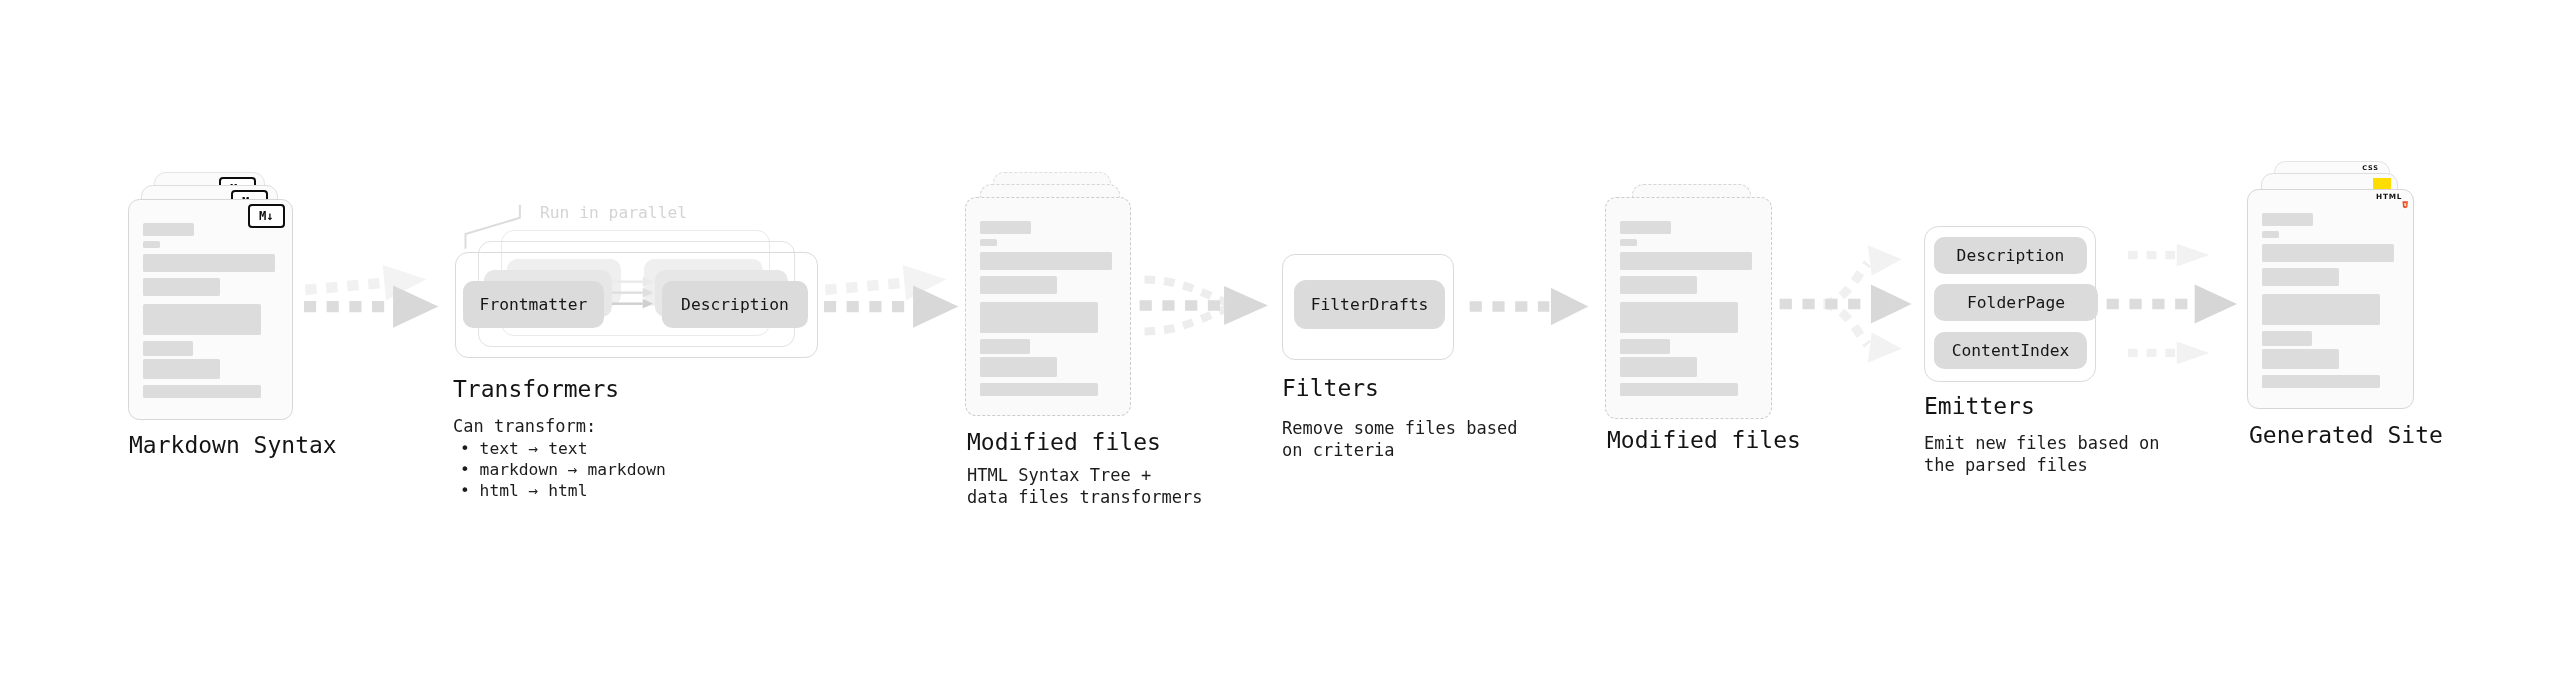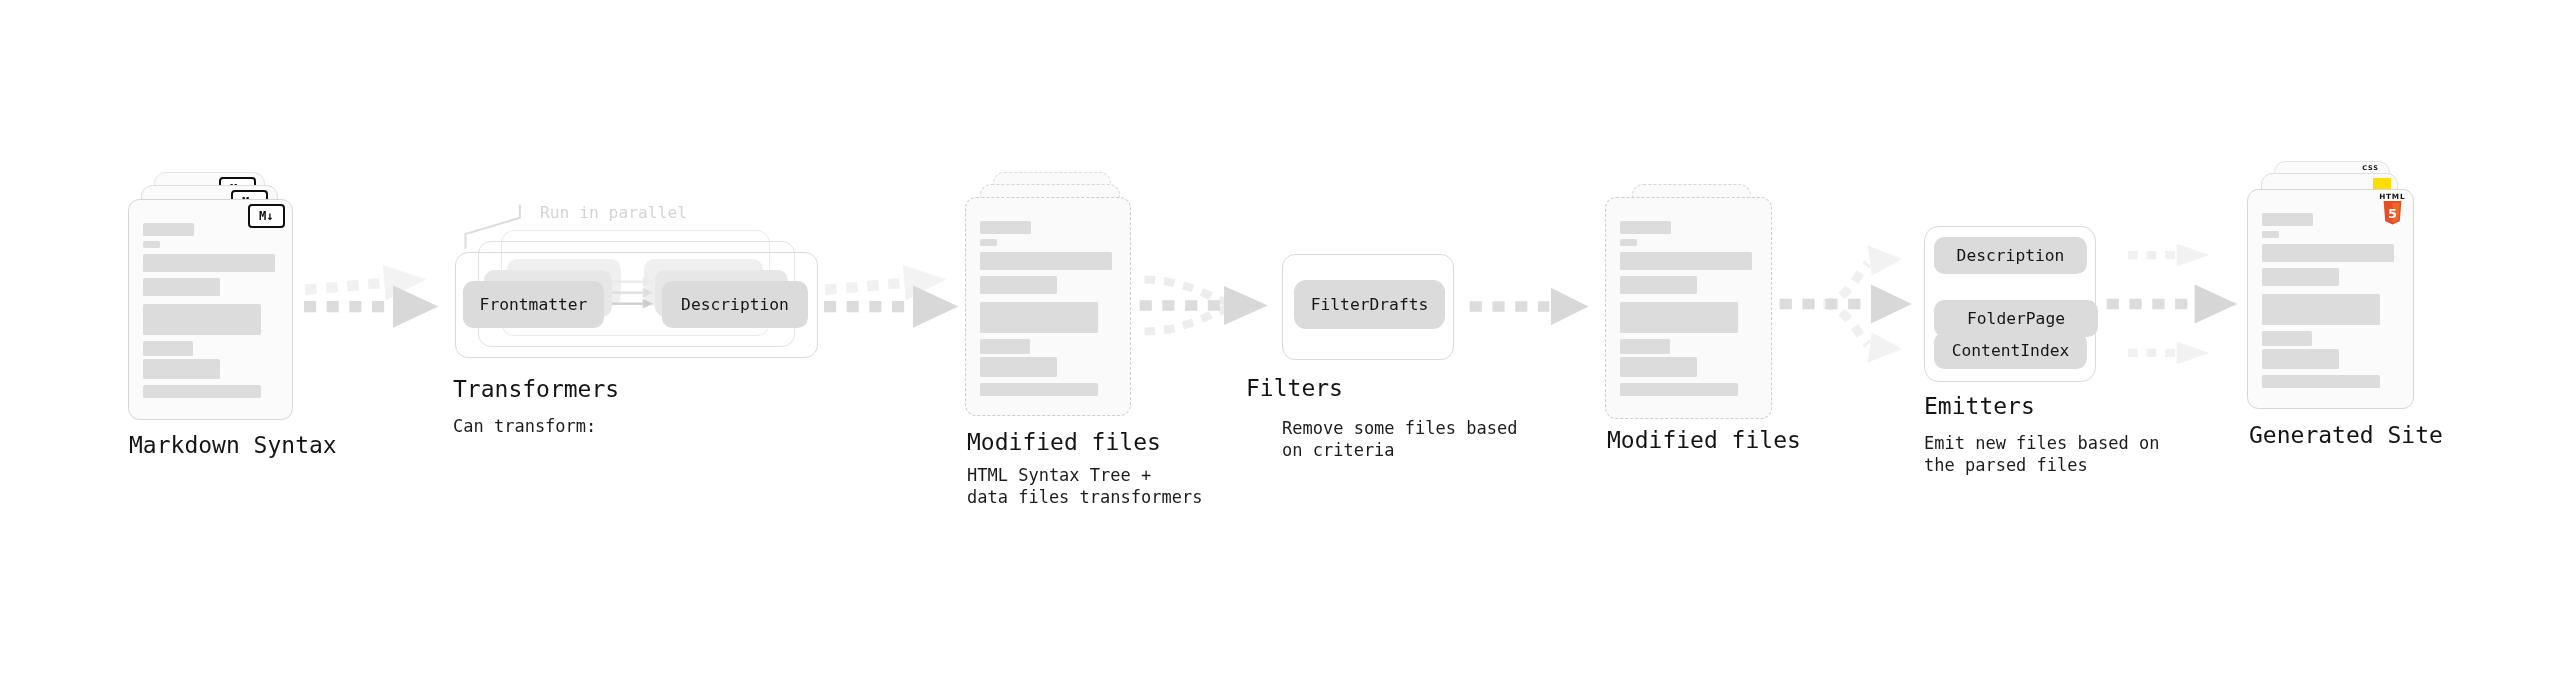--- a/index.html
+++ b/index.html
@@ -24,21 +24,21 @@
   .container-box{position:absolute;background:transparent;border:1.6px solid #dadada;border-radius:13px;box-sizing:border-box;}
   .container-box.l2{border-color:#e2e2e2;}
   .container-box.l3{border-color:#eaeaea;}
   .node-box{position:absolute;background:#dbdbdb;border-radius:10.6px;display:flex;align-items:center;justify-content:center;font-size:16.3px;color:#161616;white-space:nowrap;}
   .node-box.ghost2{background:#e7e7e7;}
   .node-box.ghost3{background:#efefef;}
   .annotation{position:absolute;font-size:16.3px;color:#d4d4d4;white-space:nowrap;}
   
   .md-badge{position:absolute;width:32.5px;height:20.3px;background:#fff;border:2.4px solid #0d0d0d;border-radius:4.1px;
     display:flex;align-items:center;justify-content:center;font-weight:bold;font-size:12.2px;color:#0d0d0d;box-sizing:content-box;}
-  .html-badge{position:absolute;width:32.5px;display:flex;flex-direction:column;align-items:center;}
+  .html-badge{position:absolute;width:32.5px;display:flex;flex-direction:row;align-items:flex-start;}
   .logo-word{font-family:"DejaVu Sans","Liberation Sans",sans-serif;font-size:7.3px;font-weight:bold;letter-spacing:0.8px;color:#111;line-height:8.1px;}
   .css-badge{position:absolute;width:21px;display:flex;flex-direction:column;align-items:center;}
   .css-bar{width:19.5px;height:3.3px;border-radius:0.8px;margin-top:0.8px;}
   .js-badge{position:absolute;width:18px;height:10.6px;}
 </style>
 </head>
 <body>
 
 <div id="canvas">
 
@@ -104,20 +104,25 @@
       <polygon points="38,1 51,7 38,13" fill="#cfcfcf"></polygon>
   </svg>
 
   <svg class="abs" style="left:459px;top:199px;" width="69" height="53" viewBox="0 0 85 65">
     <polyline points="75,7 75,23 8,43 8,61" fill="none" stroke="#dcdcdc" stroke-width="2.5"></polyline>
   </svg>
   <div class="annotation" style="left:540px;top:203px;">Run in parallel</div>
 
   <div class="stage-label" style="left:453px;top:376px;">Transformers</div>
   <div class="stage-desc" style="left:453px;top:415px;">Can transform:</div>
+  <div class="abs" style="left:460px;top:438px;">
+    <div class="bullet-line">• text → text</div>
+    <div class="bullet-line">• markdown → markdown</div>
+    <div class="bullet-line">• html → html</div>
+  </div>
 
   <svg class="abs" style="left:822px;top:258px;" width="140" height="81" viewBox="0 0 172 100">
     <g transform="rotate(-5 86 40)">
       <line x1="4" y1="32" x2="100" y2="32" stroke="#f1f1f1" stroke-width="13" stroke-dasharray="14 12"></line>
       <polygon points="102,10 154,32 102,54" fill="#f3f3f3"></polygon>
     </g>
     <line x1="2" y1="60" x2="110" y2="60" stroke="#dcdcdc" stroke-width="14" stroke-dasharray="15 13"></line>
     <polygon points="112,34 168,60 112,86" fill="#d8d8d8"></polygon>
   </svg>
 
@@ -143,21 +148,21 @@
     <path d="M8 14 C 50 14 78 30 108 42" stroke="#ededed" stroke-width="10" stroke-dasharray="13 11" fill="none"></path>
     <path d="M8 78 C 50 78 78 62 108 50" stroke="#ededed" stroke-width="10" stroke-dasharray="13 11" fill="none"></path>
     <line x1="2" y1="46" x2="104" y2="46" stroke="#dcdcdc" stroke-width="13" stroke-dasharray="15 13"></line>
     <polygon points="106,22 160,46 106,70" fill="#d8d8d8"></polygon>
   </svg>
 
   <div class="container-box" style="left:1282px;top:254px;width:172px;height:106px;"></div>
   <div class="node-box" style="left:1294px;top:280px;width:151px;height:49px;border-radius:12.2px;">
       <span>FilterDrafts</span>
     </div>
-  <div class="stage-label" style="left:1246px;top:375px;">Filters</div>
+  <div class="stage-label" style="left:1282px;top:375px;">Filters</div>
   <div class="stage-desc" style="left:1282px;top:417px;">
     <div>Remove some files based</div>
     <div>on criteria</div>
   </div>
 
   <svg class="abs" style="left:1468px;top:286px;" width="122" height="41" viewBox="0 0 150 50">
     <line x1="2" y1="25" x2="100" y2="25" stroke="#dcdcdc" stroke-width="13" stroke-dasharray="15 13"></line>
     <polygon points="102,2 148,25 102,48" fill="#d8d8d8"></polygon>
   </svg>
 
@@ -180,21 +185,21 @@
     <path d="M56 76 C 84 80 96 110 110 126" stroke="#f0f0f0" stroke-width="11" stroke-dasharray="13 11" fill="none"></path>
     <polygon points="115,111 152,131 110,148" fill="#f2f2f2"></polygon>
     <line x1="2" y1="76" x2="112" y2="76" stroke="#dcdcdc" stroke-width="13" stroke-dasharray="15 13"></line>
     <polygon points="114,52 164,76 114,100" fill="#d8d8d8"></polygon>
   </svg>
 
   <div class="container-box" style="left:1924px;top:226px;width:172px;height:156px;border-radius:14.6px;"></div>
   <div class="node-box" style="left:1934px;top:237px;width:153px;height:37px;">
       <span>Description</span>
     </div>
-  <div class="node-box" style="left:1934px;top:300px;width:164px;height:37px;">
+  <div class="node-box" style="left:1934px;top:284px;width:164px;height:37px;">
       <span>FolderPage</span>
     </div>
   <div class="node-box" style="left:1934px;top:332px;width:153px;height:37px;">
       <span>ContentIndex</span>
     </div>
   <div class="stage-label" style="left:1924px;top:393px;">Emitters</div>
   <div class="stage-desc" style="left:1924px;top:432px;">
     <div>Emit new files based on</div>
     <div>the parsed files</div>
   </div>

